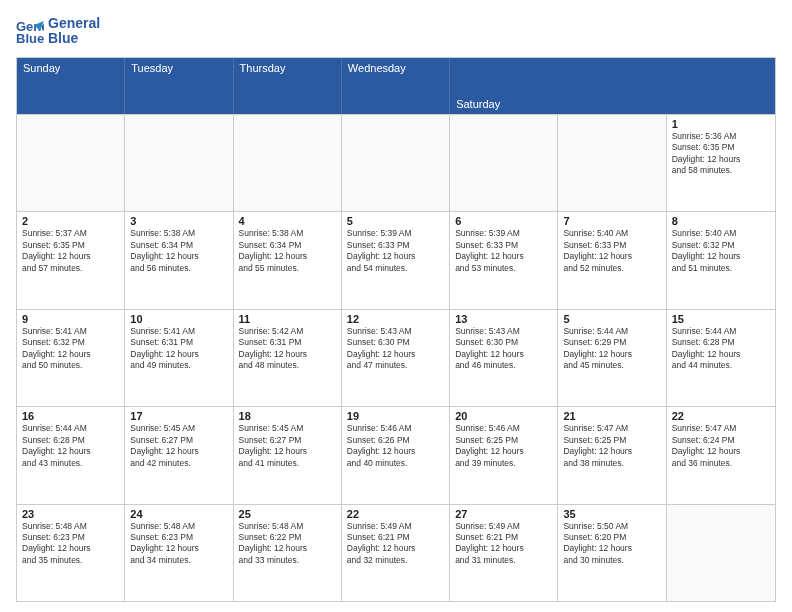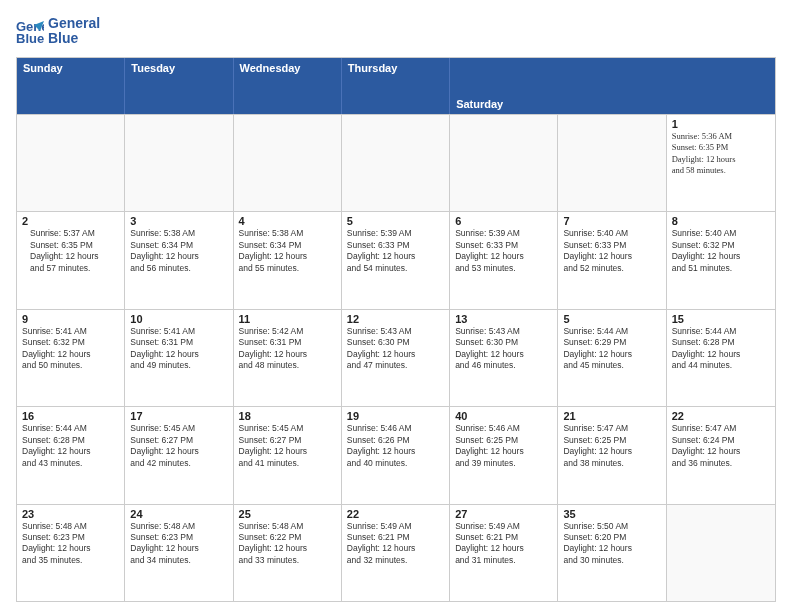--- a/index.html
+++ b/index.html
@@ -57,21 +57,21 @@
       border: 1px solid #ccc;
     }
     .cal-header {
       display: grid;
       grid-template-columns: repeat(7, 1fr);
       background: #2c5aa0;
     }
     .cal-header-cell {
       color: #fff;
       font-size: 11px;
-      font-weight: bold;
+      font-weight: normal;
       padding: 4px 6px;
       border-right: 1px solid #4a72b8;
     }
     .cal-header-cell:last-child { border-right: none; margin-top: 36px; }
     .cal-body {
       flex: 1;
       display: flex;
       flex-direction: column;
     }
     .cal-row {
@@ -125,44 +125,44 @@
     <div class="title-block">
       <div class="main-title"></div>
       <div class="subtitle"></div>
     </div>
   </div>
 
   <div class="calendar">
     <div class="cal-header" id="cal-header">
         <div class="cal-header-cell">Sunday</div>
         <div class="cal-header-cell">Tuesday</div>
+        <div class="cal-header-cell">Thursday</div>
         <div class="cal-header-cell">Wednesday</div>
-        <div class="cal-header-cell">Thursday</div>
         <div class="cal-header-cell">Saturday</div>
       </div>
     <div class="cal-body" id="cal-body">
         <div class="cal-row">
           <div class="cal-cell empty"></div>
           <div class="cal-cell empty"></div>
           <div class="cal-cell empty"></div>
           <div class="cal-cell empty"></div>
           <div class="cal-cell empty"></div>
           <div class="cal-cell empty"></div>
           <div class="cal-cell">
             <span class="day-num">1</span>
-            <div class="cell-text" style="white-space: pre-line; font-family: Liberation Serif, serif;">Sunrise: 5:36 AM
+            <div class="cell-text" style="white-space: pre-line;">Sunrise: 5:36 AM
 Sunset: 6:35 PM
 Daylight: 12 hours
 and 58 minutes.</div>
           </div>
         </div>
         <div class="cal-row">
           <div class="cal-cell">
             <span class="day-num">2</span>
-            <div class="cell-text" style="white-space: pre-line; margin-left: 8px;">Sunrise: 5:37 AM
+            <div class="cell-text" style="white-space: pre-line;">Sunrise: 5:37 AM
 Sunset: 6:35 PM
 Daylight: 12 hours
 and 57 minutes.</div>
           </div>
           <div class="cal-cell">
             <span class="day-num">3</span>
             <div class="cell-text" style="white-space: pre-line;">Sunrise: 5:38 AM
 Sunset: 6:34 PM
 Daylight: 12 hours
 and 56 minutes.</div>
@@ -277,21 +277,21 @@
 and 41 minutes.</div>
           </div>
           <div class="cal-cell">
             <span class="day-num">19</span>
             <div class="cell-text" style="white-space: pre-line;">Sunrise: 5:46 AM
 Sunset: 6:26 PM
 Daylight: 12 hours
 and 40 minutes.</div>
           </div>
           <div class="cal-cell">
-            <span class="day-num">40</span>
+            <span class="day-num">20</span>
             <div class="cell-text" style="white-space: pre-line;">Sunrise: 5:46 AM
 Sunset: 6:25 PM
 Daylight: 12 hours
 and 39 minutes.</div>
           </div>
           <div class="cal-cell">
             <span class="day-num">21</span>
             <div class="cell-text" style="white-space: pre-line;">Sunrise: 5:47 AM
 Sunset: 6:25 PM
 Daylight: 12 hours

